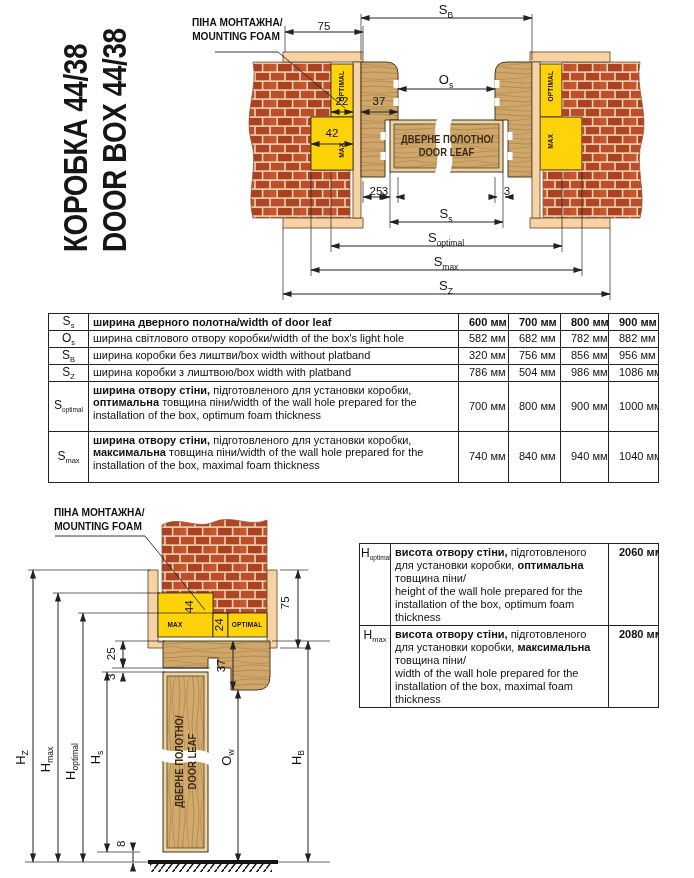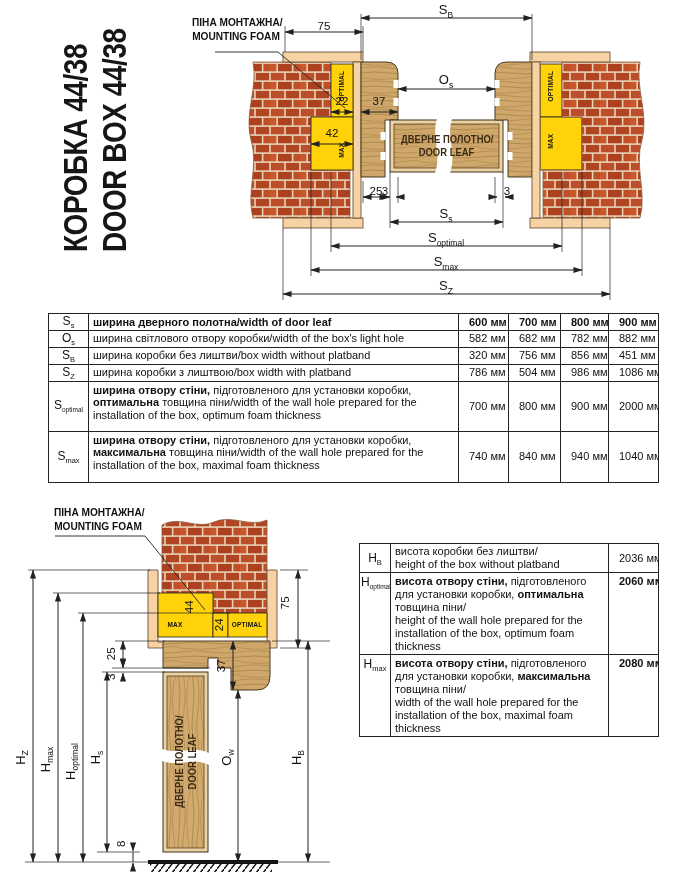--- a/index.html
+++ b/index.html
@@ -209,37 +209,37 @@
         <td class="val">682 мм</td>
         <td class="val">782 мм</td>
         <td class="val">882 мм</td>
       </tr>
       <tr style="height:16px">
         <td class="sym"><span>S</span><sub>B</sub></td>
         <td><span>ширина коробки без лиштви/box width without platband</span></td>
         <td class="val">320 мм</td>
         <td class="val">756 мм</td>
         <td class="val">856 мм</td>
-        <td class="val">451 мм</td>
+        <td class="val">956 мм</td>
       </tr>
       <tr style="height:16px">
         <td class="sym"><span>S</span><sub>Z</sub></td>
         <td><span>ширина коробки з лиштвою/box width with platband</span></td>
         <td class="val">786 мм</td>
         <td class="val">504 мм</td>
         <td class="val">986 мм</td>
         <td class="val">1086 мм</td>
       </tr>
       <tr style="height:50px">
         <td class="sym"><span>S</span><sub class="small">optimal</sub></td>
         <td class="vt"><b>ширина отвору стіни,</b><span> підготовленого для установки коробки, </span><b>оптимальна</b><span> товщина піни/width of the wall hole prepared for the installation of the box, optimum foam thickness</span></td>
         <td class="val">700 мм</td>
         <td class="val">800 мм</td>
         <td class="val">900 мм</td>
-        <td class="val">2000 мм</td>
+        <td class="val">1000 мм</td>
       </tr>
       <tr style="height:51px">
         <td class="sym"><span>S</span><sub>max</sub></td>
         <td class="vt"><b>ширина отвору стіни,</b><span> підготовленого для установки коробки, </span><b>максимальна</b><span> товщина піни/width of the wall hole prepared for the installation of the box, maximal foam thickness</span></td>
         <td class="val">740 мм</td>
         <td class="val">840 мм</td>
         <td class="val">940 мм</td>
         <td class="val">1040 мм</td>
       </tr>
     </tbody>
@@ -366,25 +366,20 @@
     <div class="lb sy rr" style="left:276px;top:251px;width:40px;"><span>H</span><sub>B</sub></div>
   </div>
 
   <table id="t2" class="tbl">
     <colgroup>
         <col style="width:31px">
         <col style="width:218px">
         <col style="width:50px">
       </colgroup>
     <tbody>
-      <tr style="height:29px">
-        <td class="sym"><span>H</span><sub>B</sub></td>
-        <td><span>висота коробки без лиштви/</span><br><span>height of the box without platband</span></td>
-        <td class="val">2036 мм</td>
-      </tr>
       <tr style="height:82px">
         <td class="sym vt"><span>H</span><sub class="small">optimal</sub></td>
         <td class="vt"><b>висота отвору стіни,</b><span> підготовленого для установки коробки, </span><b>оптимальна</b><span> товщина піни/</span><br><span>height of the wall hole prepared for the installation of the box, optimum foam thickness</span></td>
         <td class="val vt b">2060 мм</td>
       </tr>
       <tr style="height:78px">
         <td class="sym vt"><span>H</span><sub>max</sub></td>
         <td class="vt"><b>висота отвору стіни,</b><span> підготовленого для установки коробки, </span><b>максимальна</b><span> товщина піни/</span><br><span>width of the wall hole prepared for the installation of the box, maximal foam thickness</span></td>
         <td class="val vt b">2080 мм</td>
       </tr>

